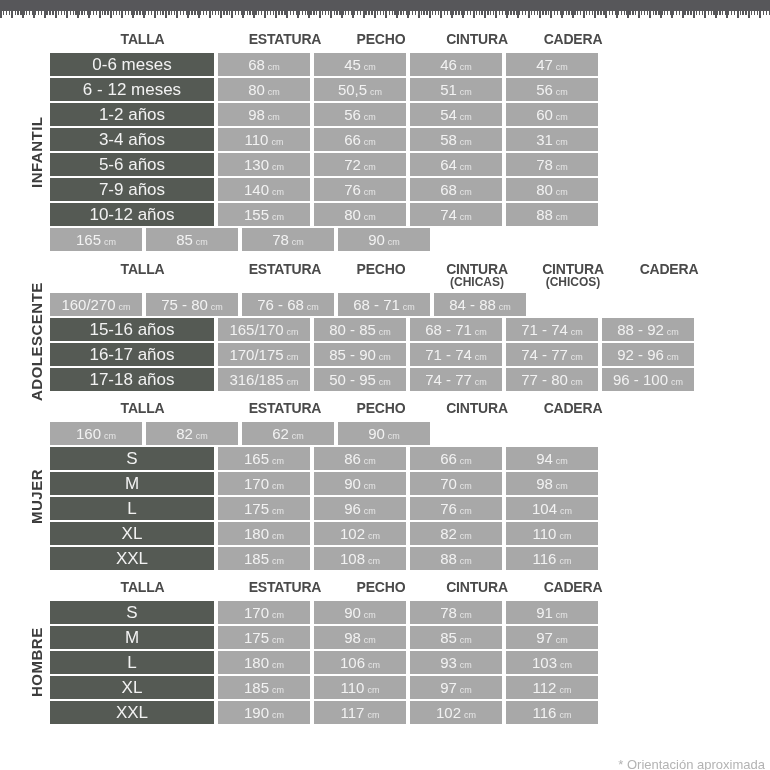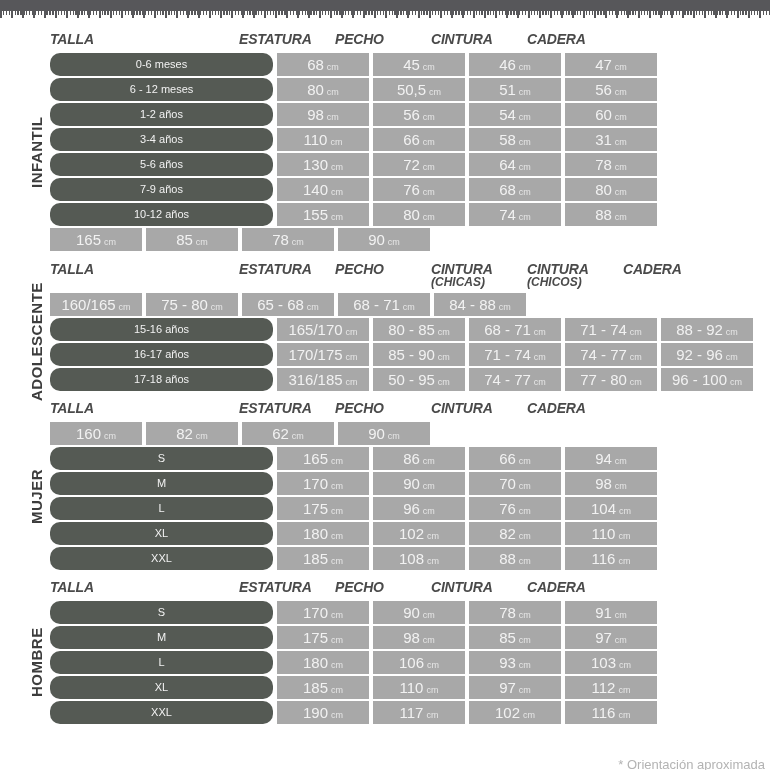--- a/index.html
+++ b/index.html
@@ -22,39 +22,39 @@
 
   #sections{position:absolute;top:18px;left:0;width:770px;}
 
   .size-section{position:relative;padding-left:50px;}
   .size-section:nth-child(1){margin-top:13px;}
   .size-section:nth-child(2){margin-top:10px;}
   .size-section:nth-child(3){margin-top:9px;}
   .size-section:nth-child(4){margin-top:9px;}
 
   .header-row{display:flex;gap:4px;margin-bottom:6px;align-items:flex-start;}
-  .h{display:flex;flex-direction:column;align-items:flex-start;justify-content:flex-start;
+  .h{display:flex;flex-direction:column;align-items:center;justify-content:flex-start;
      font-weight:700;font-size:14px;line-height:16px;color:var(--header-text,#4a4a4a);
-     letter-spacing:-0.2px;font-style:italic;}
+     letter-spacing:-0.2px;}
   .h.talla{width:185px;}
   .h.val{width:92px;}
   .h .sub{font-size:12px;line-height:10px;font-weight:700;letter-spacing:0;}
 
   .body-wrap{position:relative;}
   .section-label{
     position:absolute;left:-24px;top:0;height:100%;width:20px;
     display:flex;align-items:center;justify-content:center;
     writing-mode:vertical-rl;transform:rotate(180deg);
     font-weight:700;font-size:15px;letter-spacing:0.5px;
     color:var(--label-color,#3d3d3d);white-space:nowrap;
   }
 
   .row{display:flex;gap:4px;margin-bottom:2px;height:23px;}
   .cell{display:flex;align-items:center;justify-content:center;color:var(--cell-text,#f2f2f2);}
-  .cell.talla{width:223px;background:var(--dark-cell,#555a54);font-size:11px;border-radius:10px;}
+  .cell.talla{width:164px;background:var(--dark-cell,#555a54);font-size:17px;}
   .cell.val{width:92px;background:var(--light-cell,#a8a8a8);font-size:15px;}
   .num{line-height:23px;}
   .unit{font-size:9px;margin-left:3px;opacity:.85;transform:translateY(2px);}
 
   .footnote{
     position:absolute;top:757px;right:5px;
     font-size:13px;color:var(--footnote-color,#b3b3b3);
   }
 </style>
 </head>
@@ -273,29 +273,29 @@
           <span class="sub">(CHICOS)</span>
         </div>
         <div class="h val">
           <span class="htxt">CADERA</span>
         </div>
       </div>
       <div class="body-wrap">
         <div class="section-label">ADOLESCENTE</div>
         <div class="row">
           <div class="cell val">
-            <span class="num">160/165</span>
+            <span class="num">160/270</span>
             <span class="unit">cm</span>
           </div>
           <div class="cell val">
             <span class="num">75 - 80</span>
             <span class="unit">cm</span>
           </div>
           <div class="cell val">
-            <span class="num">65 - 68</span>
+            <span class="num">76 - 68</span>
             <span class="unit">cm</span>
           </div>
           <div class="cell val">
             <span class="num">68 - 71</span>
             <span class="unit">cm</span>
           </div>
           <div class="cell val">
             <span class="num">84 - 88</span>
             <span class="unit">cm</span>
           </div>

